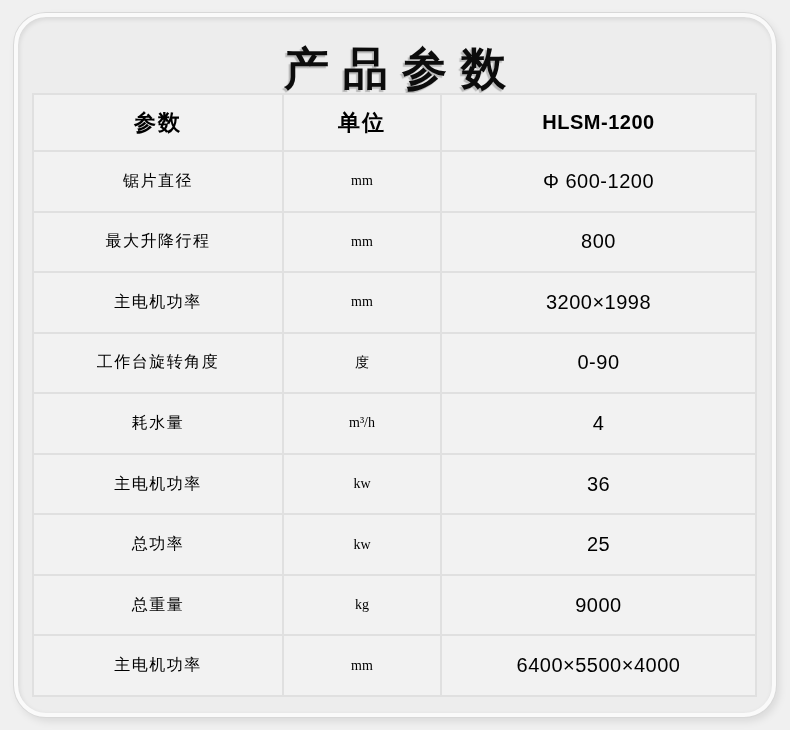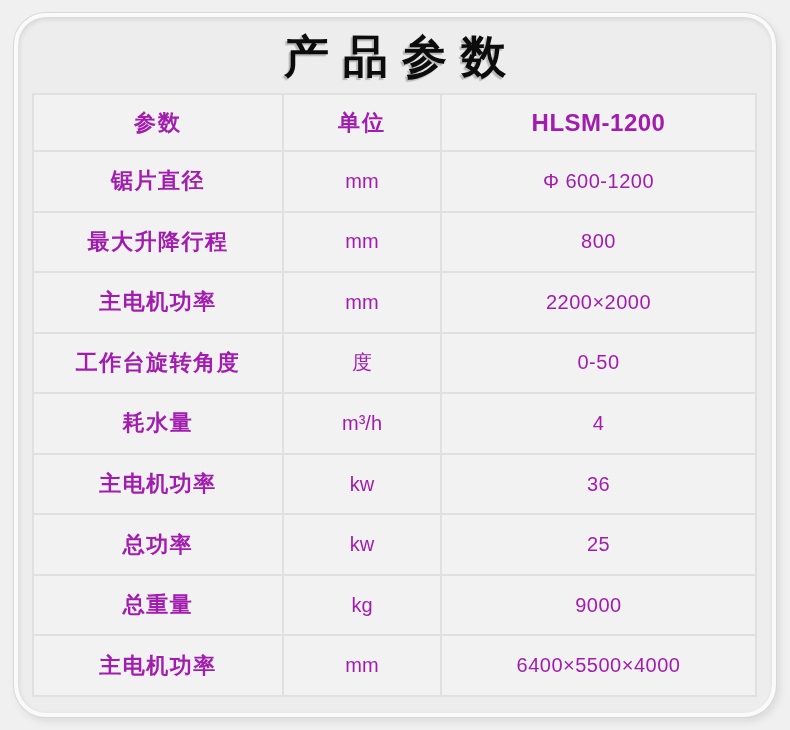--- a/index.html
+++ b/index.html
@@ -19,21 +19,21 @@
     border: 4px solid #fafafa;
     border-radius: 32px;
     box-shadow:
       0 0 0 1px #d8d8d8,
       3px 4px 8px rgba(0,0,0,0.10),
       inset 1px 2px 5px rgba(0,0,0,0.10);
   }
   .title {
     position: absolute;
     left: 0; right: 0; top: 10px;
-    margin: 0;
+    margin: 12px;
     text-align: center;
     font-size: 45px;
     font-weight: 900;
     letter-spacing: 14px;
     padding-left: 14px; 
     color: #0c0c0c;
     text-shadow: -2px 2px 1px rgba(0,0,0,0.22);
     white-space: nowrap;
   }
   .table {
@@ -47,27 +47,27 @@
     gap: 2px;
     padding: 2px;
     background: #e0e0e0; 
   }
   .row { display: contents; }
   .cell {
     background: #f2f2f2;
     display: flex;
     align-items: center;
     justify-content: center;
-    color: #a21caf;
+    color: #000000;
     text-align: left;
   }
   .cell.h     { font-weight: 700; font-size: 22px; letter-spacing: 2px; }
-  .cell.model { font-weight: 700; font-size: 24px; letter-spacing: 0.5px; }
-  .cell.param { font-size: 22px; font-weight: 700; letter-spacing: 1.5px; }
-  .cell.unit  { font-size: 20px; font-weight: 500; }
+  .cell.model { font-weight: 700; font-size: 20px; letter-spacing: 0.5px; }
+  .cell.param { font-size: 16px; font-weight: 400; letter-spacing: 1.5px; }
+  .cell.unit  { font-size: 14px; font-weight: 500; font-family: Liberation Serif, serif; }
   .cell.value { font-size: 20px; font-weight: 400; letter-spacing: 0.5px; }
 </style>
 </head>
 <body>
 
 <div class="page">
   <div class="card">
 
     <h1 class="title">产品参数</h1>
 
@@ -87,27 +87,27 @@
 
       <div class="row">
         <div class="cell param">最大升降行程</div>
         <div class="cell unit">mm</div>
         <div class="cell value">800</div>
       </div>
 
       <div class="row">
         <div class="cell param">主电机功率</div>
         <div class="cell unit">mm</div>
-        <div class="cell value">2200×2000</div>
+        <div class="cell value">3200×1998</div>
       </div>
 
       <div class="row">
         <div class="cell param">工作台旋转角度</div>
         <div class="cell unit">度</div>
-        <div class="cell value">0-50</div>
+        <div class="cell value">0-90</div>
       </div>
 
       <div class="row">
         <div class="cell param">耗水量</div>
         <div class="cell unit">m³/h</div>
         <div class="cell value">4</div>
       </div>
 
       <div class="row">
         <div class="cell param">主电机功率</div>

